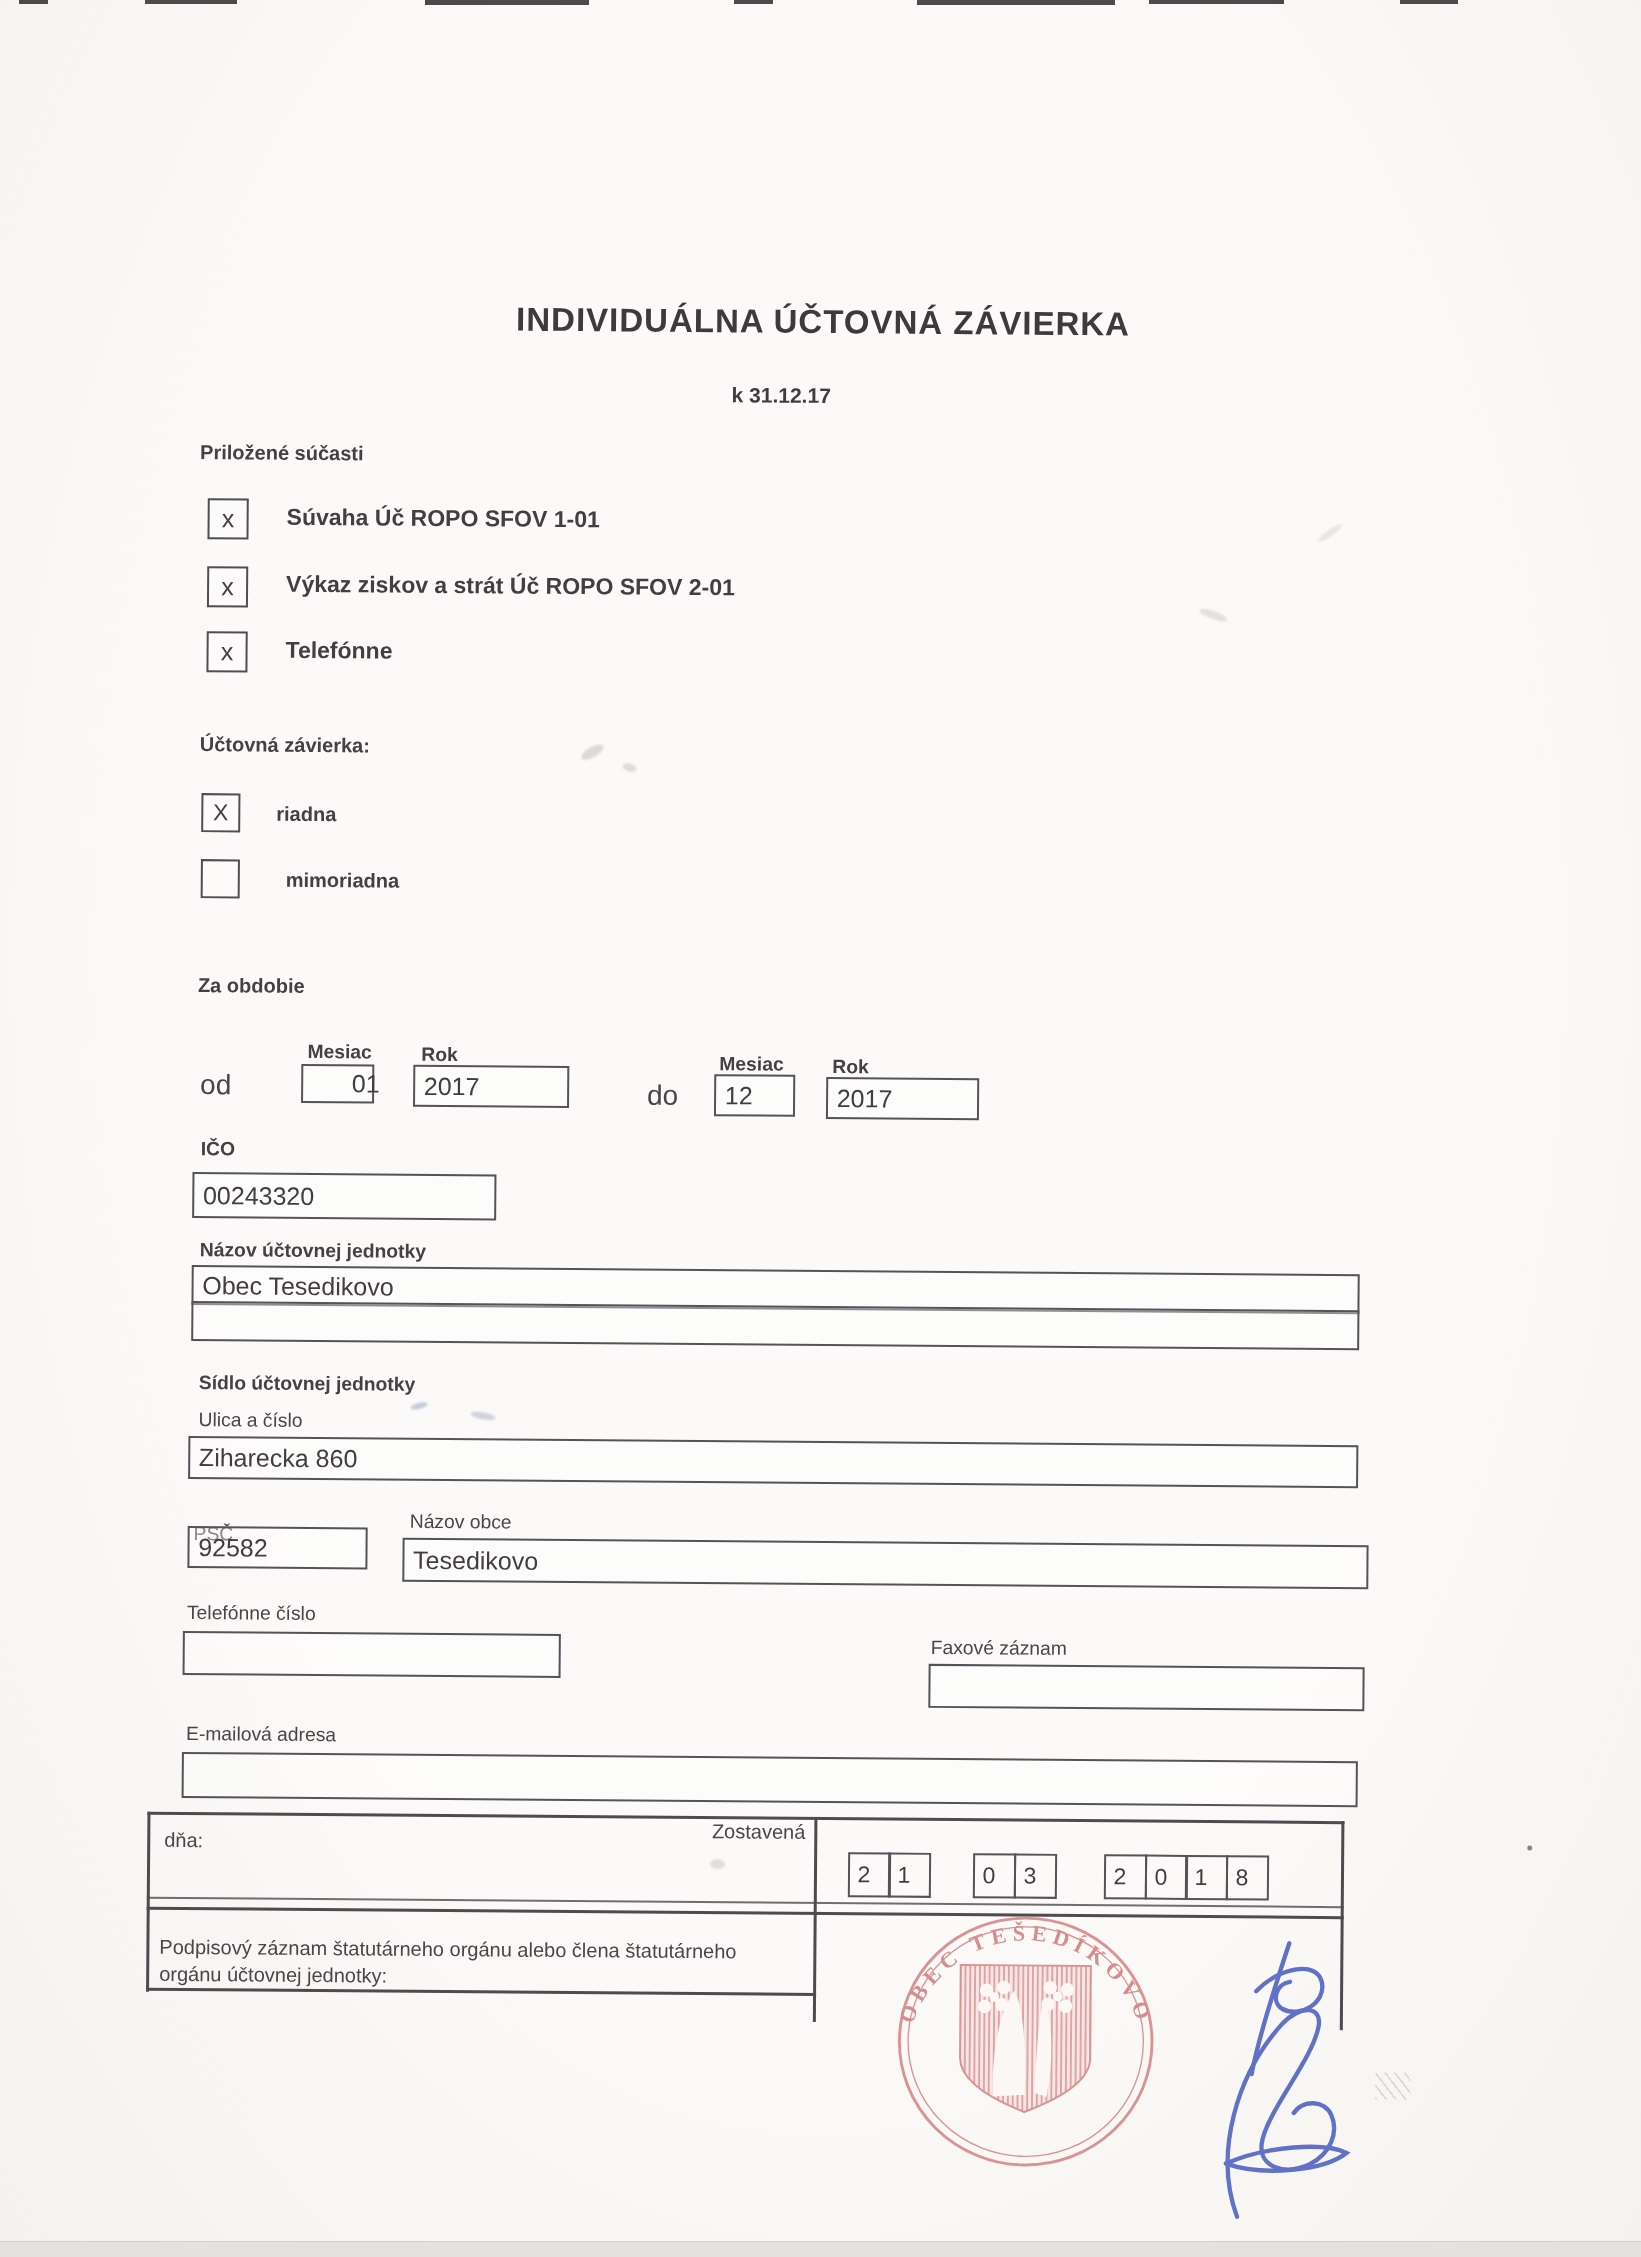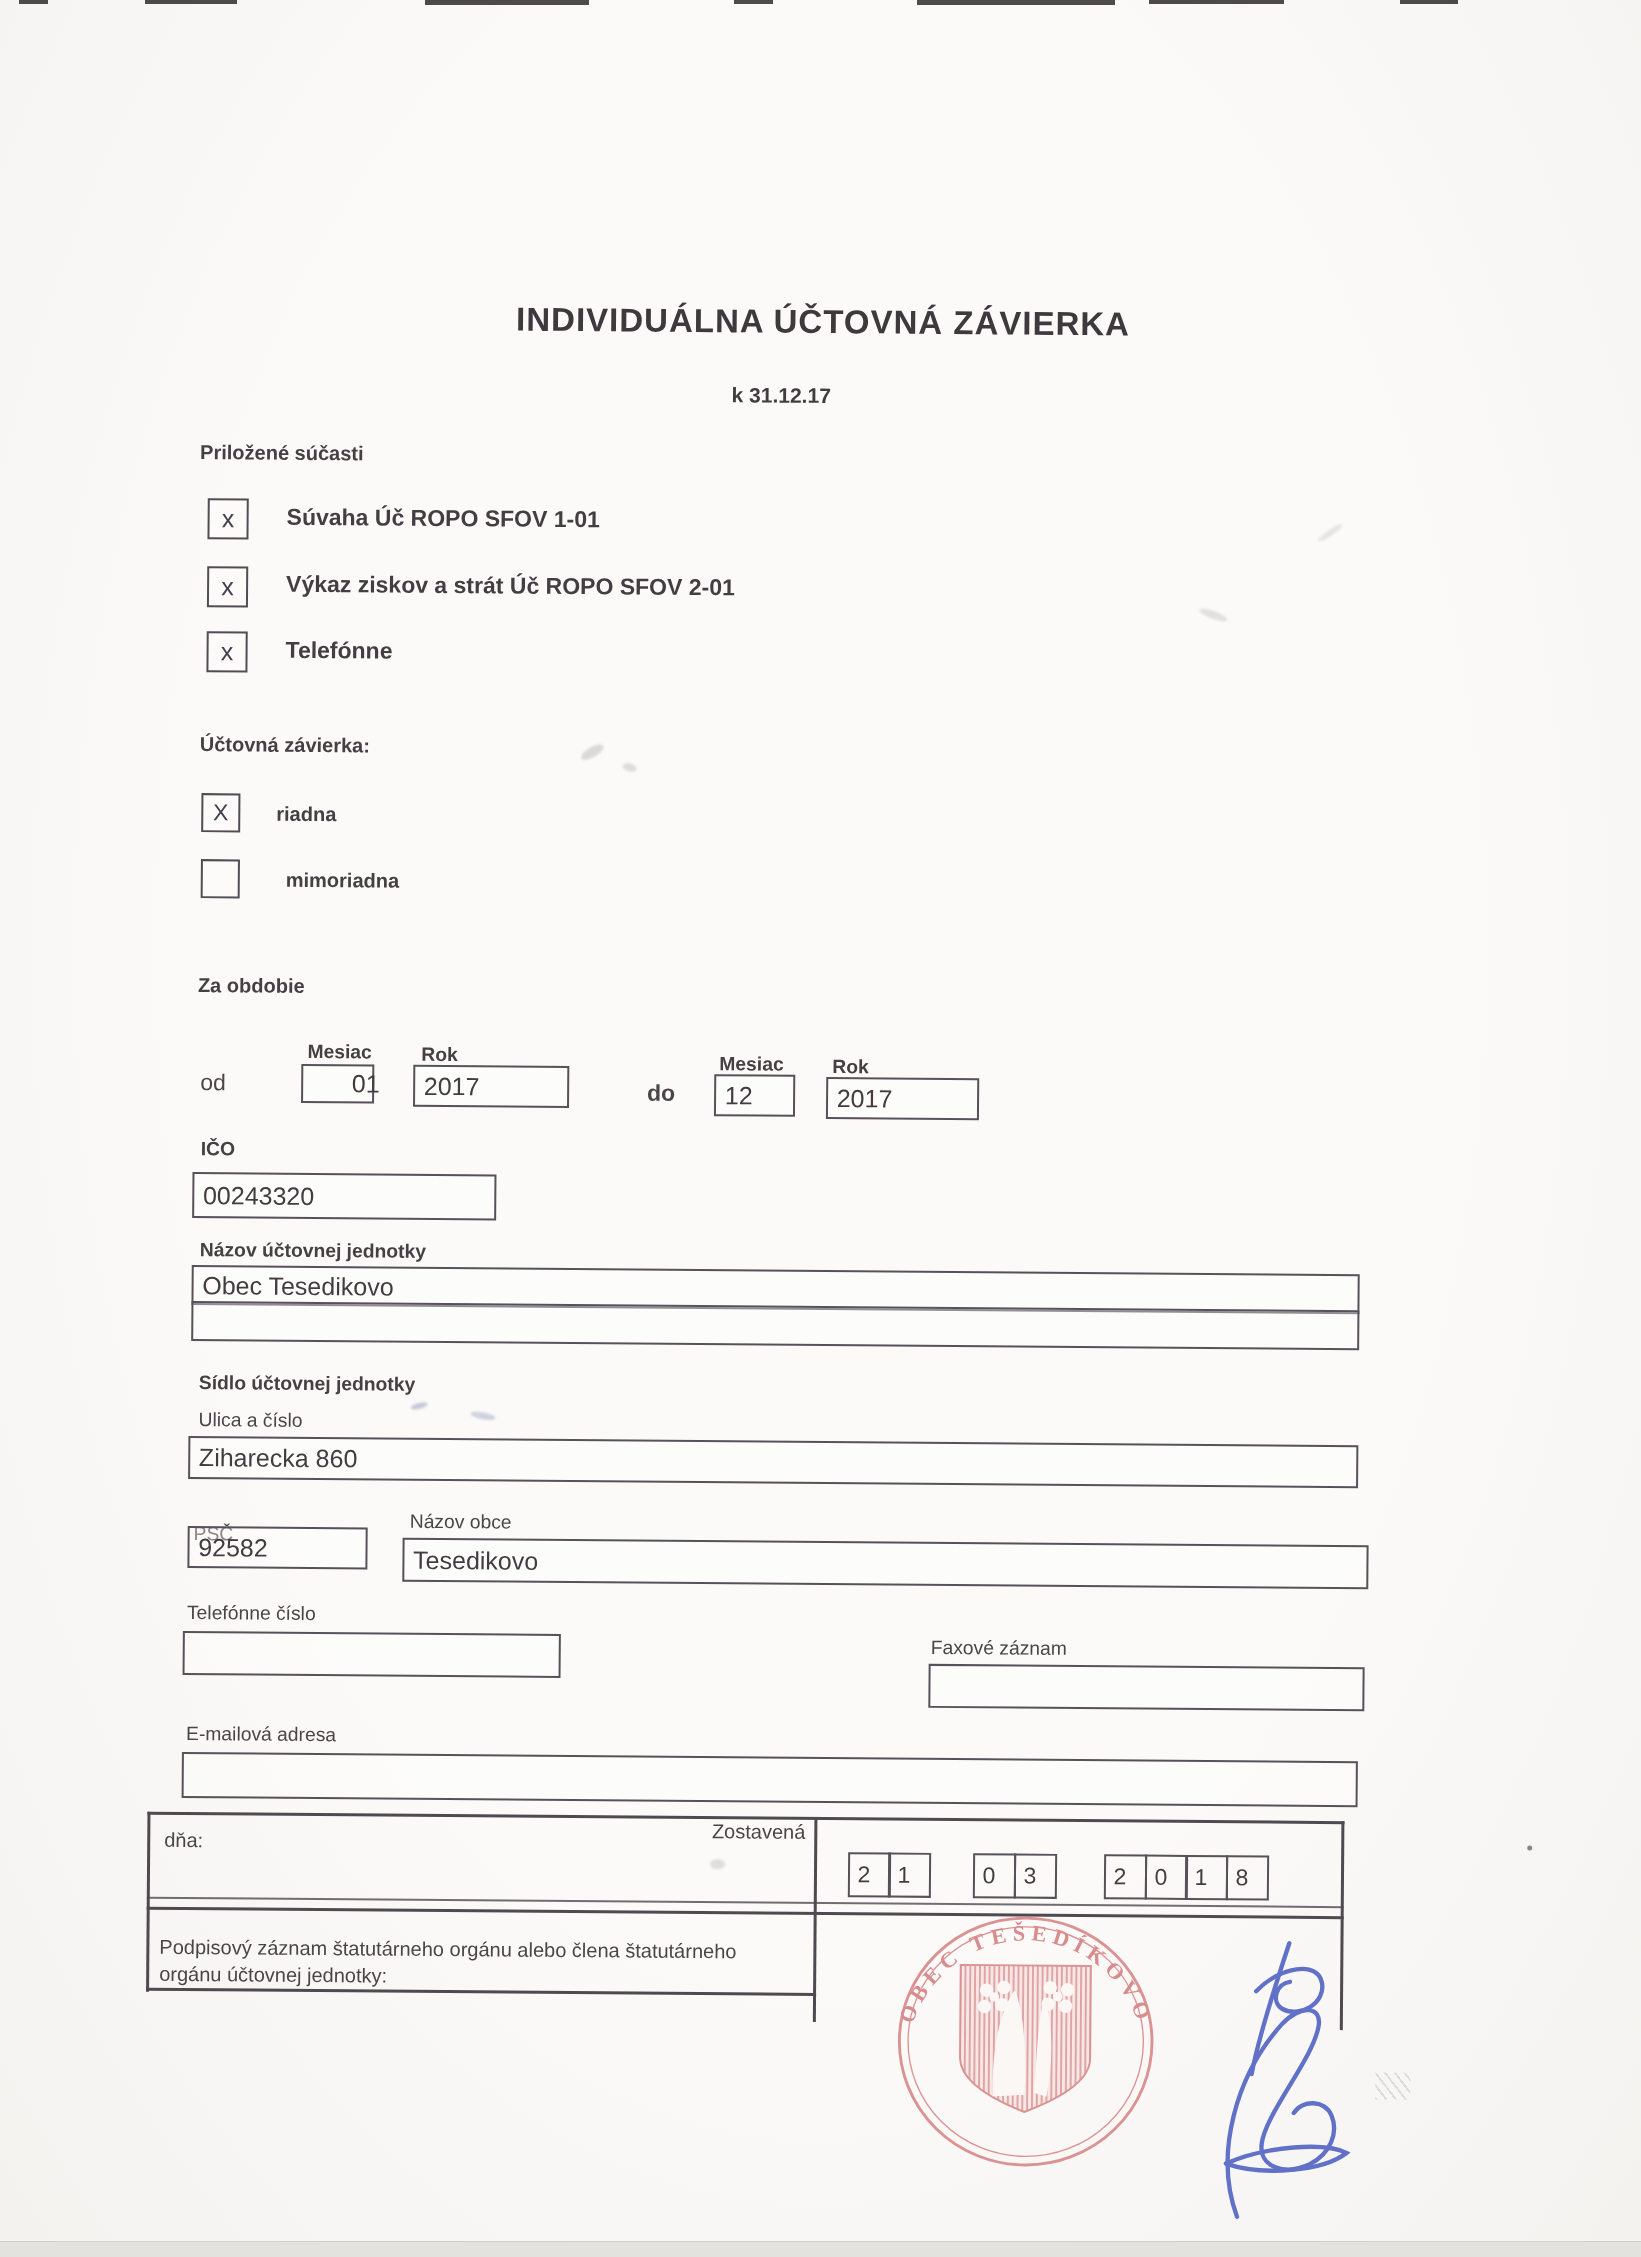--- a/index.html
+++ b/index.html
@@ -7,21 +7,21 @@
     position:relative;width:1641px;height:2257px;overflow:hidden;
     background:radial-gradient(ellipse at 50% 42%, #fbfaf8 55%, #f3f2ef 100%);
     font-family:"Liberation Sans", sans-serif;color:#474147;
   }
   .tilt{position:absolute;inset:0;transform:rotate(.45deg);transform-origin:821px 1110px;}
   .lbl{position:absolute;font-weight:bold;font-size:19.3px;color:#464045;white-space:nowrap;}
   .lblr{position:absolute;font-weight:normal;font-size:19.3px;color:#4b4549;white-space:nowrap;}
   .h1{position:absolute;font-weight:bold;font-size:33px;letter-spacing:1px;color:#3e393d;white-space:nowrap;}
   .h2{position:absolute;font-weight:bold;font-size:21px;color:#413c40;white-space:nowrap;}
   .cbl{position:absolute;font-weight:bold;font-size:23px;color:#443e43;white-space:nowrap;}
-  .odo{position:absolute;font-size:23px;color:#4b4549;text-align:center;}
+  .odo{position:absolute;font-size:28px;color:#4b4549;text-align:center;}
   .box{position:absolute;border:2.9px solid #57515a;box-sizing:border-box;background:rgba(255,255,255,.35);
        display:flex;align-items:center;}
   .val{font-size:25px;color:#433d42;padding-left:8.7px;white-space:nowrap;}
   .cb{position:absolute;border:2.9px solid #524c54;box-sizing:border-box;display:flex;align-items:center;
       justify-content:center;font-size:25px;color:#46404a;background:rgba(255,255,255,.3);}
   .dg{position:absolute;width:43px;height:45px;border:2.9px solid #57515a;box-sizing:border-box;
       display:flex;align-items:center;padding-left:7.7px;font-size:23px;color:#433d42;}
   .hl{position:absolute;background:#4f4950;height:2.9px;}
   .vl{position:absolute;background:#4f4950;width:2.9px;}
   .ftxt{position:absolute;font-size:20px;color:#4b4549;}
@@ -82,21 +82,21 @@
     <div class="odo" style="left:200px;top:1074px;">od</div>
     <div class="lbl" style="left:307px;top:1045px;">Mesiac</div>
     <div class="box" style="left:301px;top:1068px;width:73px;height:39px;padding-left:40px;">
       <span class="val">01</span>
     </div>
     <div class="lbl" style="left:421px;top:1047px;">Rok</div>
     <div class="box" style="left:413px;top:1068px;width:156px;height:42px;">
       <span class="val">2017</span>
     </div>
 
-    <div class="odo" style="left:647px;top:1081px;font-weight:bold;">do</div>
+    <div class="odo" style="left:647px;top:1081px;">do</div>
     <div class="lbl" style="left:719px;top:1054px;">Mesiac</div>
     <div class="box" style="left:714px;top:1075px;width:81px;height:42px;">
       <span class="val">12</span>
     </div>
     <div class="lbl" style="left:832px;top:1056px;">Rok</div>
     <div class="box" style="left:826px;top:1077px;width:153px;height:42px;">
       <span class="val">2017</span>
     </div>
 
     <div class="lbl" style="left:201px;top:1143px;">IČO</div>

